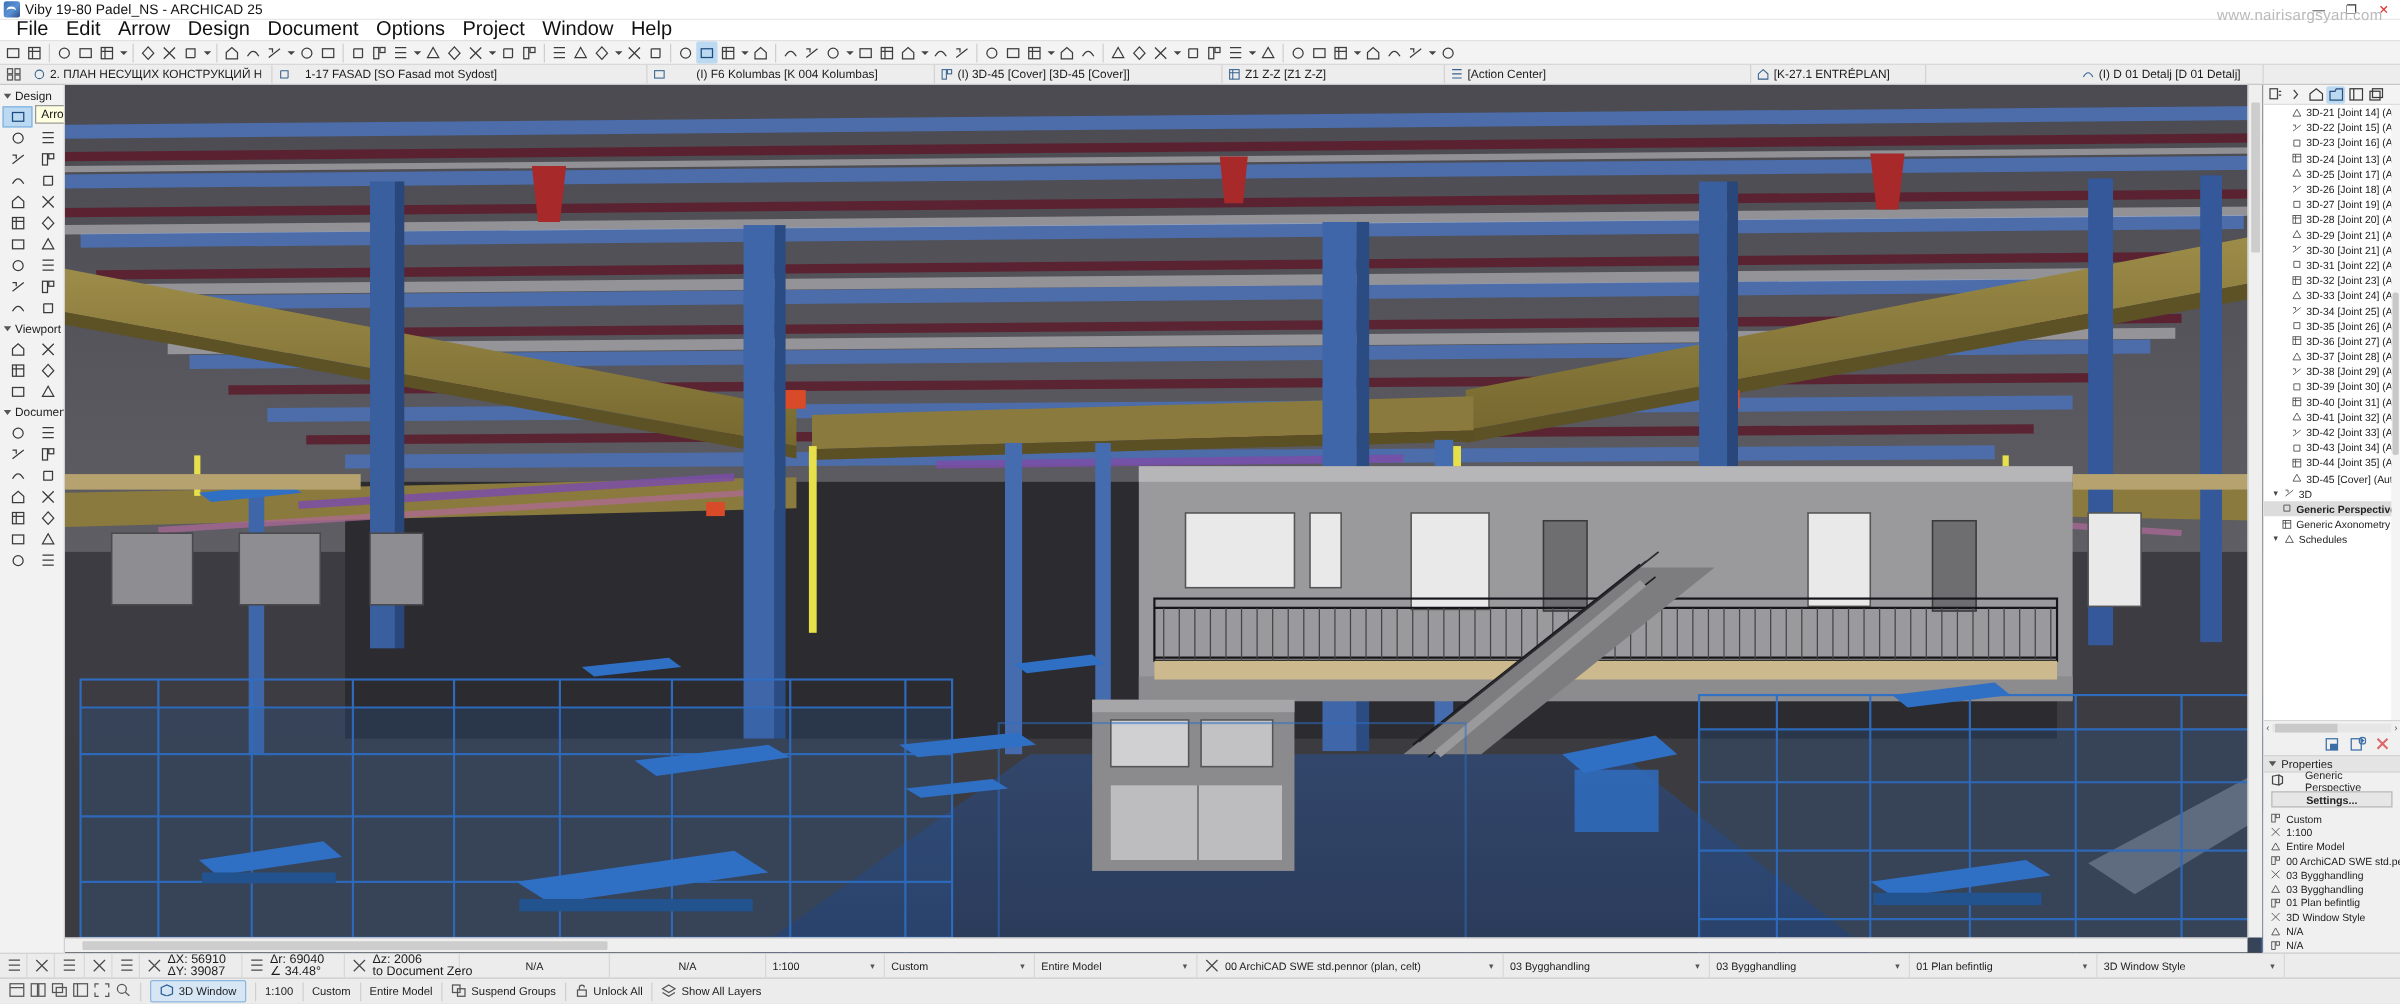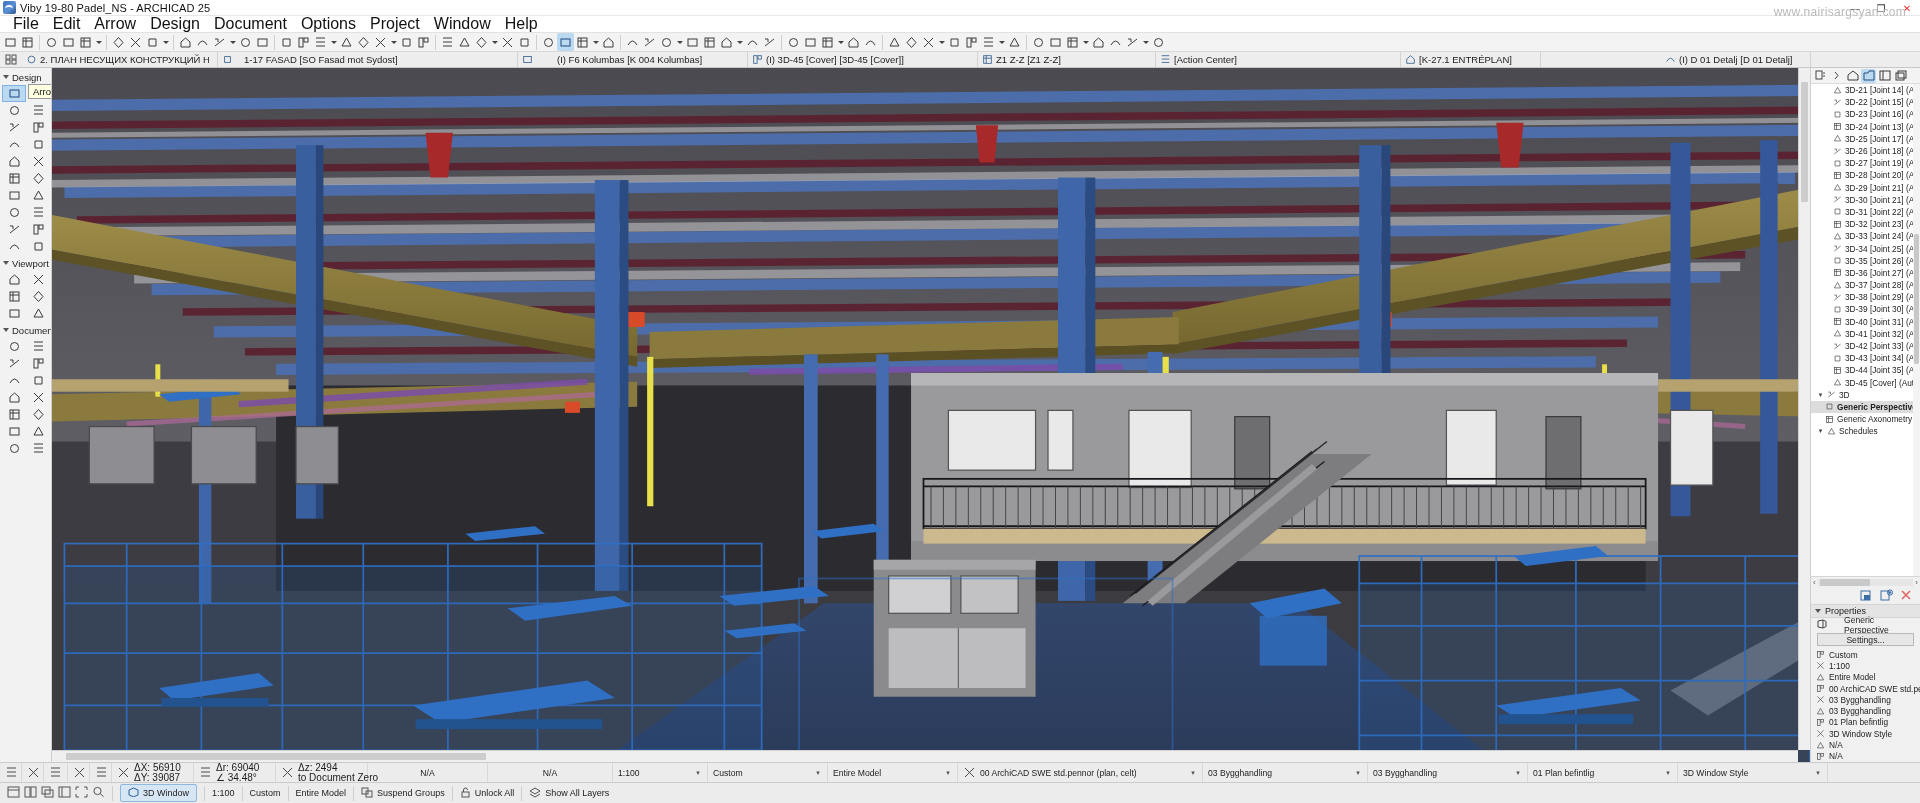--- a/index.html
+++ b/index.html
@@ -141,21 +141,21 @@
   .rp-section {
     height: 14px; display: flex; align-items: center; gap: 4px; padding-left: 4px;
     background: #e4e4e4; border-top: 1px solid #d4d4d4; border-bottom: 1px solid #d4d4d4;
     font-size: 9px; color: #222; flex: none;
   }
   .rp-section .tri { width:0;height:0;border-left:3.5px solid transparent;border-right:3.5px solid transparent;
                      border-top:4px solid #555; }
   .rp-propline { display:flex; align-items:center; gap:5px; height:13px; padding-left:6px; font-size:8.6px;
                  color:#222; }
   .rp-btn { margin: 2px 6px; height: 13px; background: #e6e6e6; border: 1px solid #b9b9b9;
-            display: flex; align-items: center; justify-content: center; font-size: 8.6px; color: #222; }
+            display: flex; align-items: center; justify-content: center; font-size: 8.6px; color: #222; font-weight: bold; }
   .rp-list { background: #f0f0f0; flex: 0 0 auto; padding-top: 1px; }
   .rp-row { display: flex; align-items: center; gap: 4px; height: 11.3px; padding-left: 5px;
             font-size: 8.3px; color: #222; white-space: nowrap; overflow: hidden; }
   .rp-row .ic { width: 9px; height: 9px; flex:none; display:flex;align-items:center;justify-content:center;}
 
   
   .infobar {
     height: 20px; background: #ececec; border-top: 1px solid #cbcbcb; display: flex;
     align-items: center; flex: none; font-size: 8.6px; color: #1c1c1c; overflow:hidden;
   }
@@ -1538,21 +1538,21 @@
           <span>∠ 34.48°</span>
         </span>
       </div>
       <div class="ib-cell" style="width: 92px;">
         <span class="ib-ico">
           <svg width="13" height="13" viewBox="0 0 13 13">
             <path d="M2 2 L11 11 M11 2 L2 11" stroke="#4a4a4a"></path>
           </svg>
         </span>
         <span class="two">
-          <span>Δz: 2494</span>
+          <span>Δz: 2006</span>
           <span>to Document Zero</span>
         </span>
       </div>
       <div class="ib-cell" style="width: 120px; justify-content: center;">
         <span>N/A</span>
       </div>
       <div class="ib-cell" style="width: 125px; justify-content: center;">
         <span>N/A</span>
       </div>
       <div class="ib-cell" style="width: 95px;">

